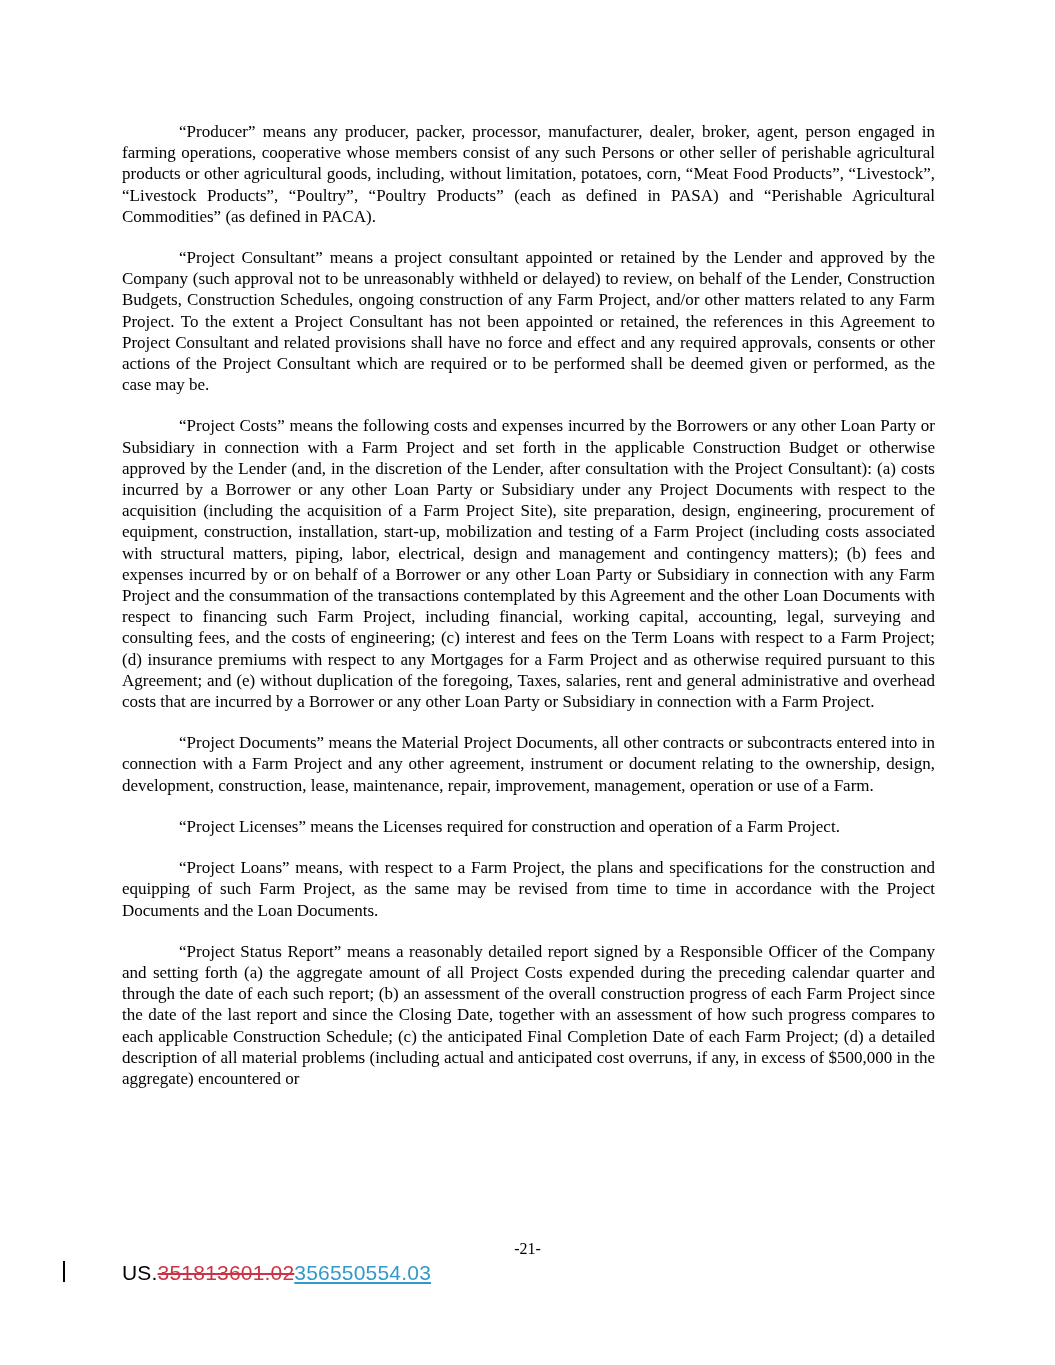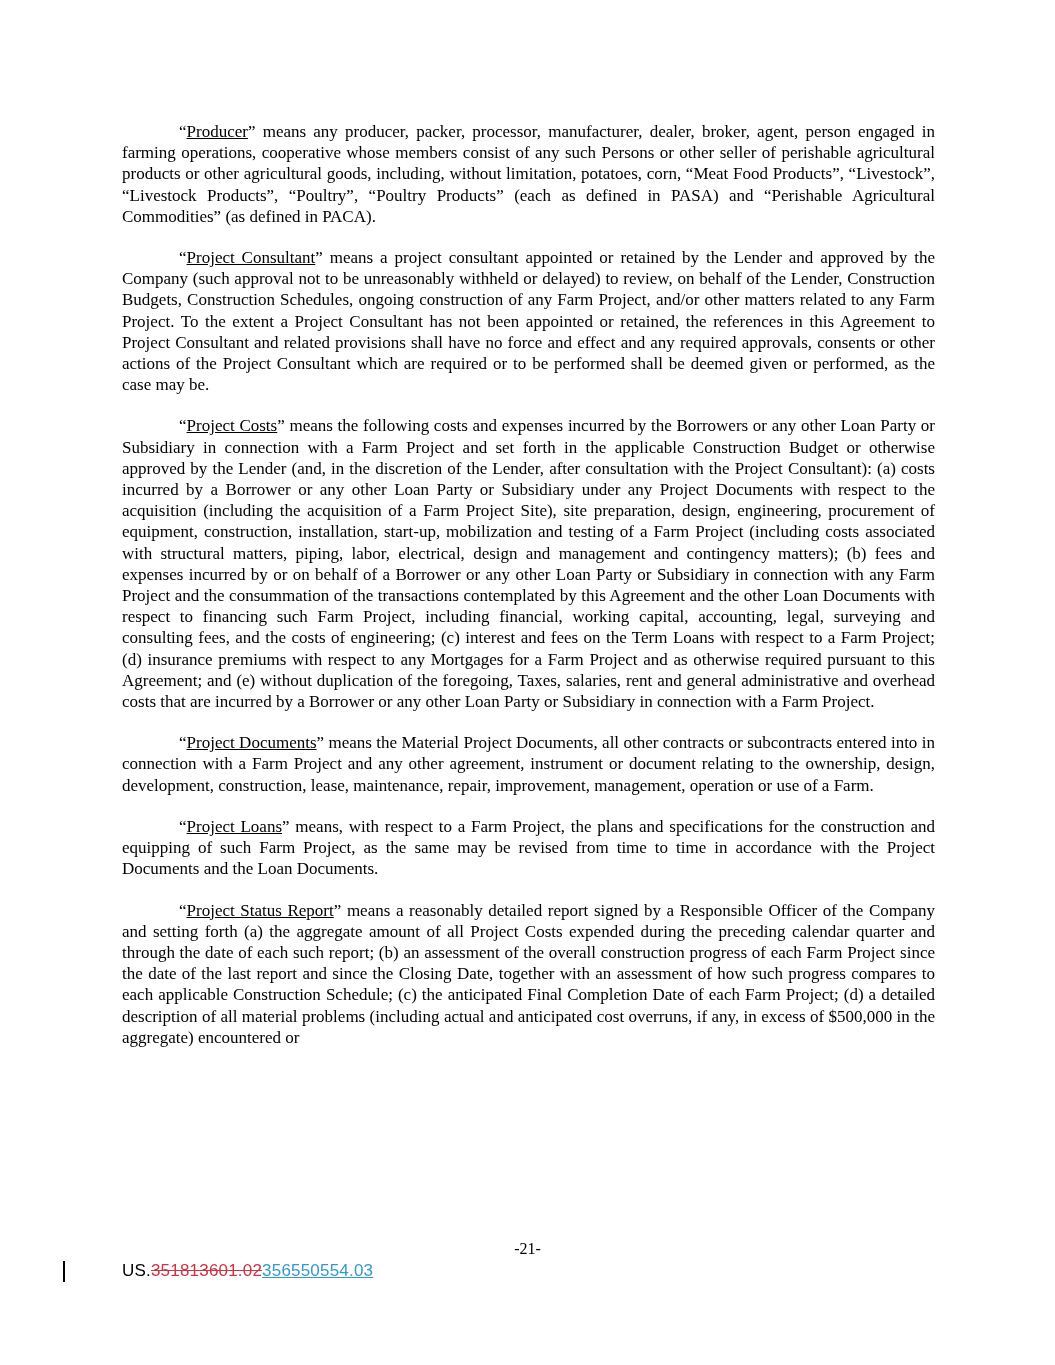--- a/index.html
+++ b/index.html
@@ -28,21 +28,20 @@
   .para {
     margin: 0 0 20px 0;
   }
   .para.indent {
     text-indent: 57px;
   }
   .para:last-child {
     margin-bottom: 0;
   }
   .term {
-    text-decoration: underline;
     margin-top: 28px;
   }
   .page-number {
     position: absolute;
     top: 1240px;
     left: 0;
     width: 1055px;
     text-align: center;
     font-family: "Liberation Serif", serif;
     font-size: 16px;
@@ -53,21 +52,21 @@
     top: 1261px;
     width: 2px;
     height: 21px;
     background: #000000;
   }
   .doc-ref {
     position: absolute;
     top: 1261px;
     left: 122px;
     font-family: "Liberation Sans", sans-serif;
-    font-size: 17px;
+    font-size: 21px;
     letter-spacing: 0.2px;
   }
   .ref-deleted {
     color: var(--deleted-color, #CC3344);
     text-decoration: line-through;
   }
   .ref-inserted {
     color: var(--inserted-color, #3399CC);
     text-decoration: underline;
   }
@@ -81,20 +80,21 @@
 
 
     <p class="para indent"><span>“</span><span class="term">Producer</span><span>” means any producer, packer, processor, manufacturer, dealer, broker, agent, person engaged in farming operations, cooperative whose members consist of any such Persons or other seller of perishable agricultural products or other agricultural goods, including, without limitation, potatoes, corn, “Meat Food Products”, “Livestock”, “Livestock Products”, “Poultry”, “Poultry Products” (each as defined in PASA) and “Perishable Agricultural Commodities” (as defined in PACA).</span></p>
 
     <p class="para indent"><span>“</span><span class="term">Project Consultant</span><span>” means a project consultant appointed or retained by the Lender and approved by the Company (such approval not to be unreasonably withheld or delayed) to review, on behalf of the Lender, Construction Budgets, Construction Schedules, ongoing construction of any Farm Project, and/or other matters related to any Farm Project.  To the extent a Project Consultant has not been appointed or retained, the references in this Agreement to Project Consultant and related provisions shall have no force and effect and any required approvals, consents or other actions of the Project Consultant which are required or to be performed shall be deemed given or performed, as the case may be.</span></p>
 
     <p class="para indent"><span>“</span><span class="term">Project Costs</span><span>” means the following costs and expenses incurred by the Borrowers or any other Loan Party or Subsidiary in connection with a Farm Project and set forth in the applicable Construction Budget or otherwise approved by the Lender (and, in the discretion of the Lender, after consultation with the Project Consultant): (a) costs incurred by a Borrower or any other Loan Party or Subsidiary under any Project Documents with respect to the acquisition (including the acquisition of a Farm Project Site), site preparation, design, engineering, procurement of equipment, construction, installation, start-up, mobilization and testing of a Farm Project (including costs associated with structural matters, piping, labor, electrical, design and management and contingency matters); (b) fees and expenses incurred by or on behalf of a Borrower or any other Loan Party or Subsidiary in connection with any Farm Project and the consummation of the transactions contemplated by this Agreement and the other Loan Documents with respect to financing such Farm Project, including financial, working capital, accounting, legal, surveying and consulting fees, and the costs of engineering; (c) interest and fees on the Term Loans with respect to a Farm Project; (d) insurance premiums with respect to any Mortgages for a Farm Project and as otherwise required pursuant to this Agreement; and (e) without duplication of the foregoing, Taxes, salaries, rent and general administrative and overhead costs that are incurred by a Borrower or any other Loan Party or Subsidiary in connection with a Farm Project.</span></p>
 
     <p class="para indent"><span>“</span><span class="term">Project Documents</span><span>” means the Material Project Documents, all other contracts or subcontracts entered into in connection with a Farm Project and any other agreement, instrument or document relating to the ownership, design, development, construction, lease, maintenance, repair, improvement, management, operation or use of a Farm.</span></p>
 
+    <p class="para indent"><span>“</span><span class="term">Project Licenses</span><span>” means the Licenses required for construction and operation of a Farm Project.</span></p>
 
     <p class="para indent"><span>“</span><span class="term">Project Loans</span><span>” means, with respect to a Farm Project, the plans and specifications for the construction and equipping of such Farm Project, as the same may be revised from time to time in accordance with the Project Documents and the Loan Documents.</span></p>
 
     <p class="para indent"><span>“</span><span class="term">Project Status Report</span><span>” means a reasonably detailed report signed by a Responsible Officer of the Company and setting forth (a) the aggregate amount of all Project Costs expended during the preceding calendar quarter and through the date of each such report; (b) an assessment of the overall construction progress of each Farm Project since the date of the last report and since the Closing Date, together with an assessment of how such progress compares to each applicable Construction Schedule; (c) the anticipated Final Completion Date of each Farm Project; (d) a detailed description of all material problems (including actual and anticipated cost overruns, if any, in excess of $500,000 in the aggregate) encountered or</span></p>
 
   </main>
 
   <div class="page-number">-21-</div>
 
   <div class="change-bar"></div>

